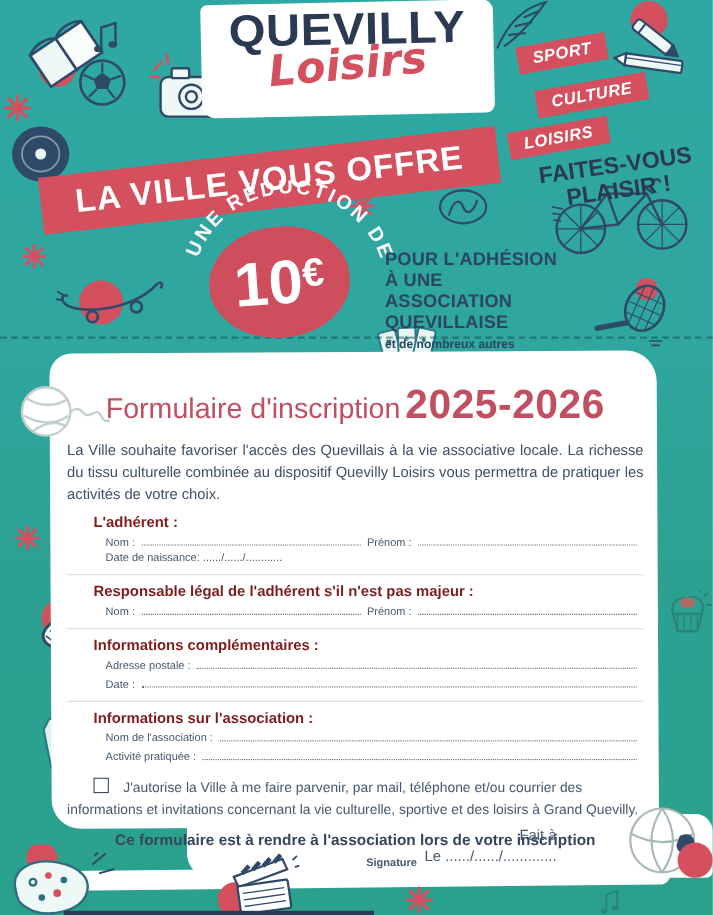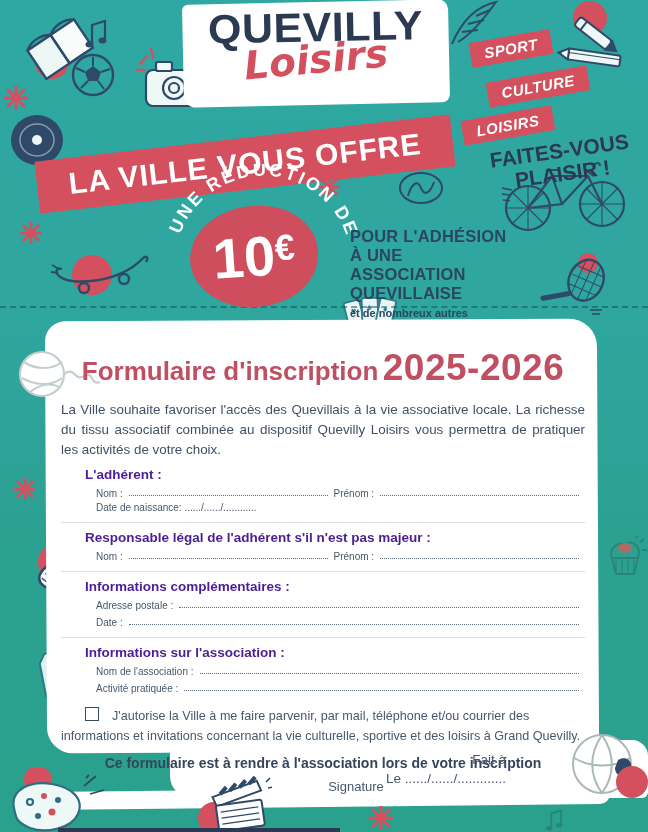--- a/index.html
+++ b/index.html
@@ -42,36 +42,36 @@
   
   .form-blob{left:46px;top:320px;width:552px;height:432px;background:#fff;
     border-radius:20px 28px 16px 26px;transform:rotate(-.3deg);z-index:2;}
   .strip-a{left:170px;top:740px;width:478px;height:58px;background:#fff;
     border-radius:12px 16px 6px 22px;z-index:2;}
   .strip-b{left:38px;top:789px;width:572px;height:18px;background:#fff;
     border-radius:12px 20px 26px 8px;transform:rotate(-.6deg);z-index:2;}
 
   .form-content{left:61px;top:334px;width:524px;z-index:3;color:#46586d;}
   .form-title{text-align:center;margin-top:13px;color:#c04f62;white-space:nowrap;}
-  .form-title .t1{font-size:26px;font-weight:700;}
+  .form-title .t1{font-size:26px;font-weight:400;}
   .form-title .t2{font-size:37px;font-weight:800;letter-spacing:.5px;text-align:right;}
   .intro{margin-top:11px;font-size:13.4px;line-height:1.5;text-align:justify;color:#3f5066;
     font-weight:500;}
-  .slabel{margin-left:24px;margin-top:7px;font-weight:800;font-size:13.5px;color:#4c1d95;}
+  .slabel{margin-left:24px;margin-top:7px;font-weight:800;font-size:13.5px;color:#7f1d1d;}
   .srow{margin-left:35px;display:flex;align-items:flex-end;font-size:10px;margin-top:3px;}
   .srow .lbl{white-space:nowrap;}
   .dots{flex:1;border-bottom:1.6px dotted #5b6b7e;margin:0 6px 3px 6px;height:1em;}
   .divider{border-top:1px solid #d9dee3;margin:9px 0 2px 0;}
   .consent{margin-top:13px;font-size:12.6px;line-height:1.55;text-indent:24px;color:#46586d;}
   .checkbox{display:inline-block;width:12px;height:12px;border:1.7px solid #3a4b61;
     margin-right:13px;vertical-align:-1px;background:#fff;}
   .return-note{margin-top:9px;text-align:center;font-weight:800;font-size:14px;color:#35465c;}
   .faita{left:206px;top:752px;width:300px;display:flex;align-items:flex-end;font-size:13.5px;
     color:#46586d;z-index:3;flex-direction:column;}
-  .signature{left:206px;top:779px;width:300px;text-align:center;font-size:13px;color:#46586d;z-index:3;}
+  .signature{left:206px;top:779px;width:300px;text-align:center;font-size:10px;color:#46586d;z-index:3;font-weight:bold;}
   .bottom-bar{left:58px;top:828px;width:282px;height:4px;background:#2b3a52;z-index:4;}
 </style>
 </head>
 <body>
 
 <svg class="doodle" style="left:14px;top:0;" width="82" height="92" viewBox="0 0 82 92">
   <circle cx="38" cy="62" r="17" fill="#d4505e"></circle>
   <g stroke="#2e4a68" stroke-width="2.4" fill="#edf7f6" transform="rotate(-34 40 40)">
     <rect x="12" y="34" width="28" height="34"></rect>
     <rect x="40" y="34" width="28" height="34" fill="#f8fcfb"></rect>
@@ -260,21 +260,21 @@
 
 <div class="abs form-blob"></div>
 <div class="abs strip-a"></div>
 <div class="abs strip-b"></div>
 
 <div class="abs form-content">
   <div class="form-title">
     <span class="t1">Formulaire d'inscription</span>
     <span class="t2">2025-2026</span>
   </div>
-  <div class="intro">La Ville souhaite favoriser l'accès des Quevillais à la vie associative locale. La richesse du tissu associatif combinée au dispositif Quevilly Loisirs vous permettra de pratiquer les activités de votre choix.</div>
+  <div class="intro">La Ville souhaite favoriser l'accès des Quevillais à la vie associative locale. La richesse du tissu culturelle combinée au dispositif Quevilly Loisirs vous permettra de pratiquer les activités de votre choix.</div>
 
   <div class="slabel">L'adhérent :</div>
   <div class="srow">
     <span class="lbl">Nom :</span>
     <span class="dots"></span>
     <span class="lbl">Prénom :</span>
     <span class="dots"></span>
   </div>
   <div class="srow">
     <span class="lbl">Date de naissance: ....../....../............</span>

